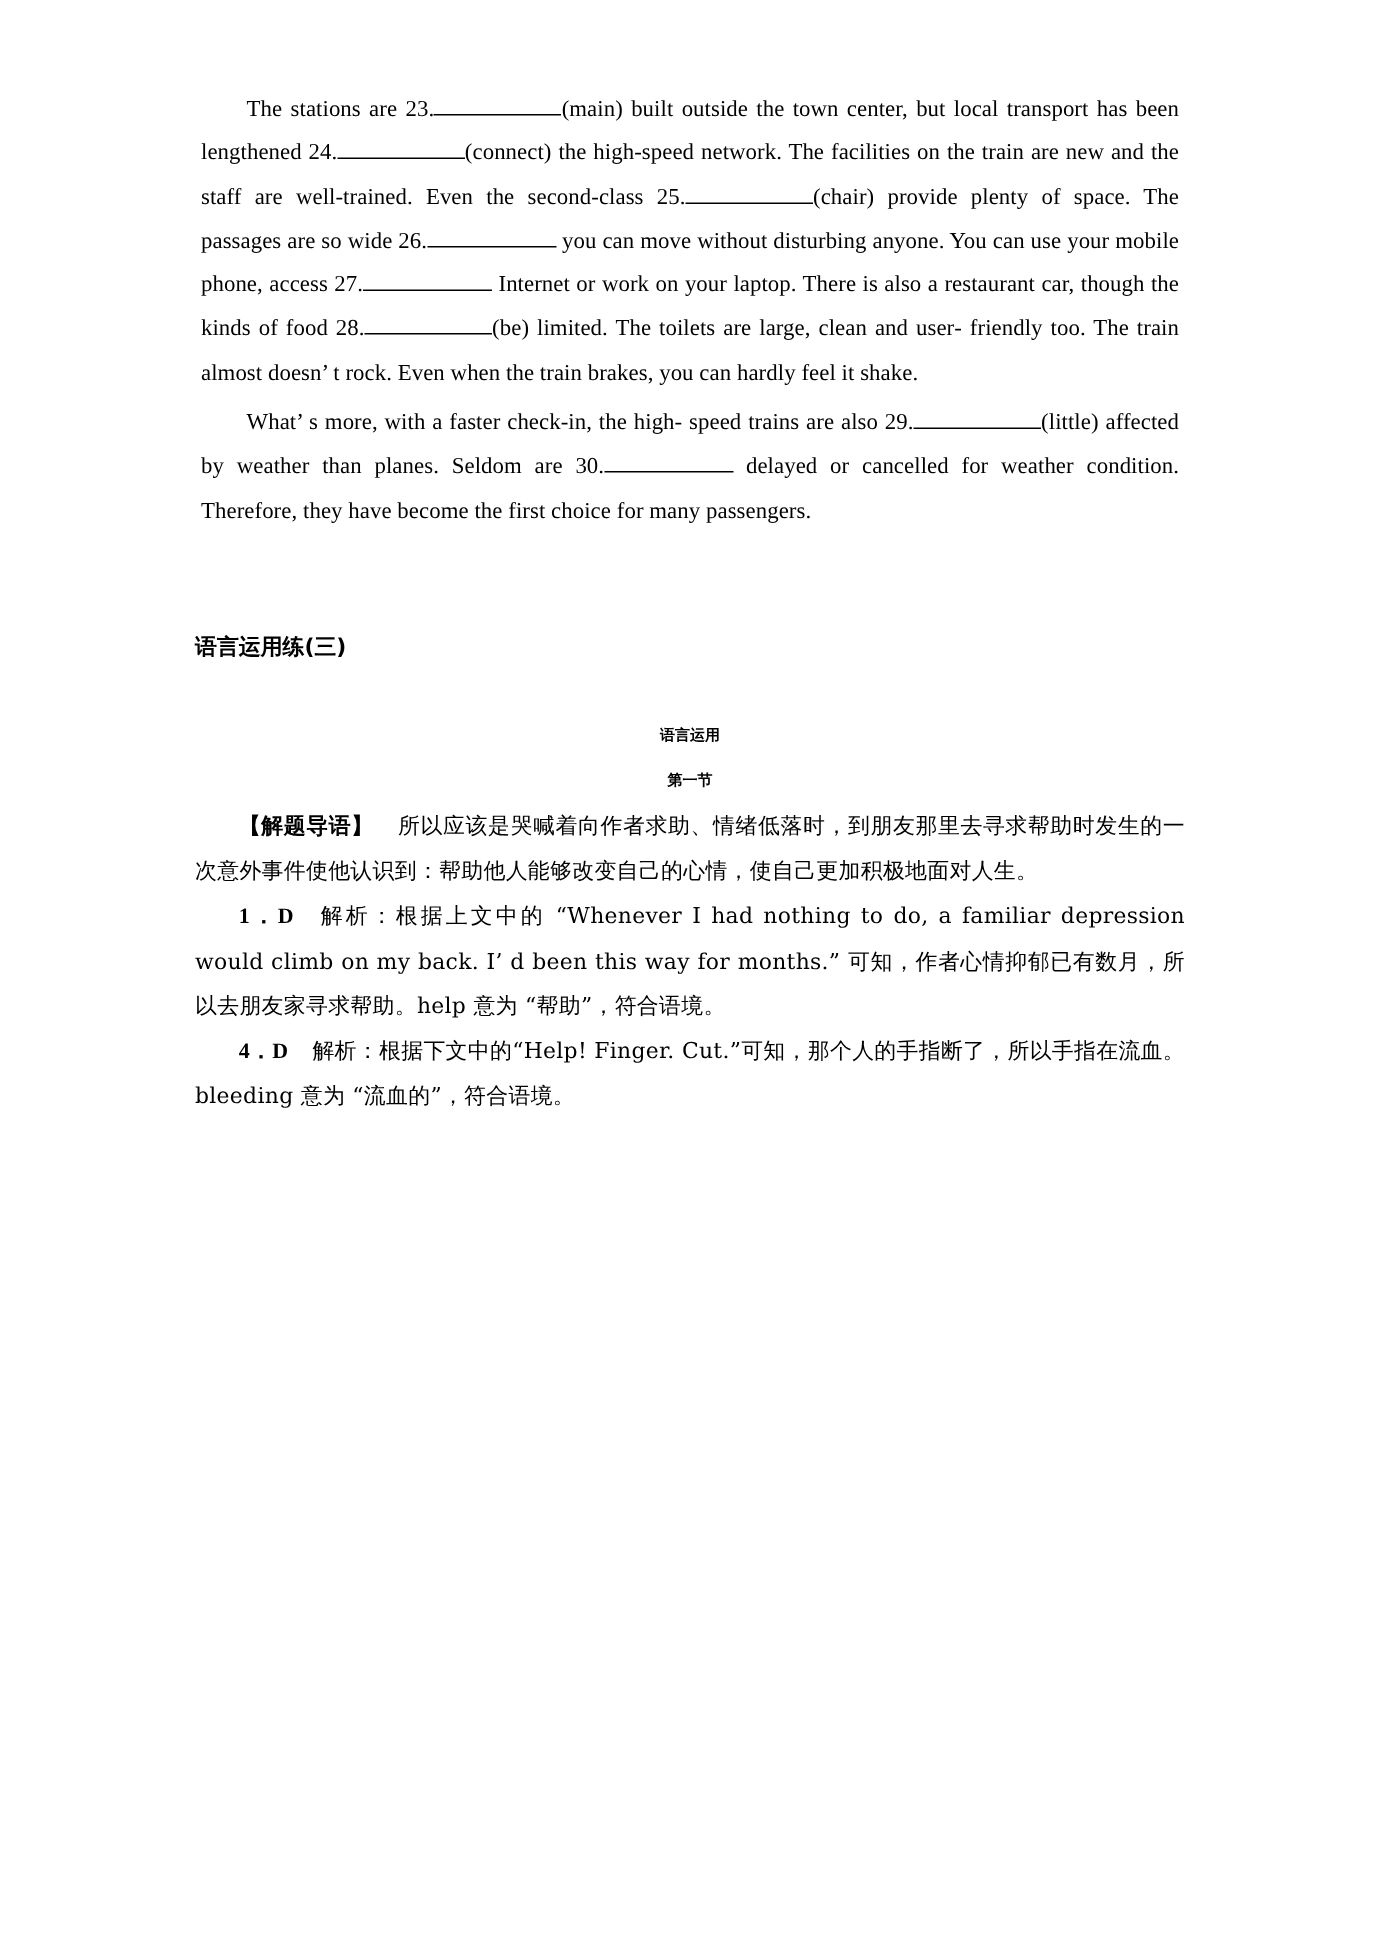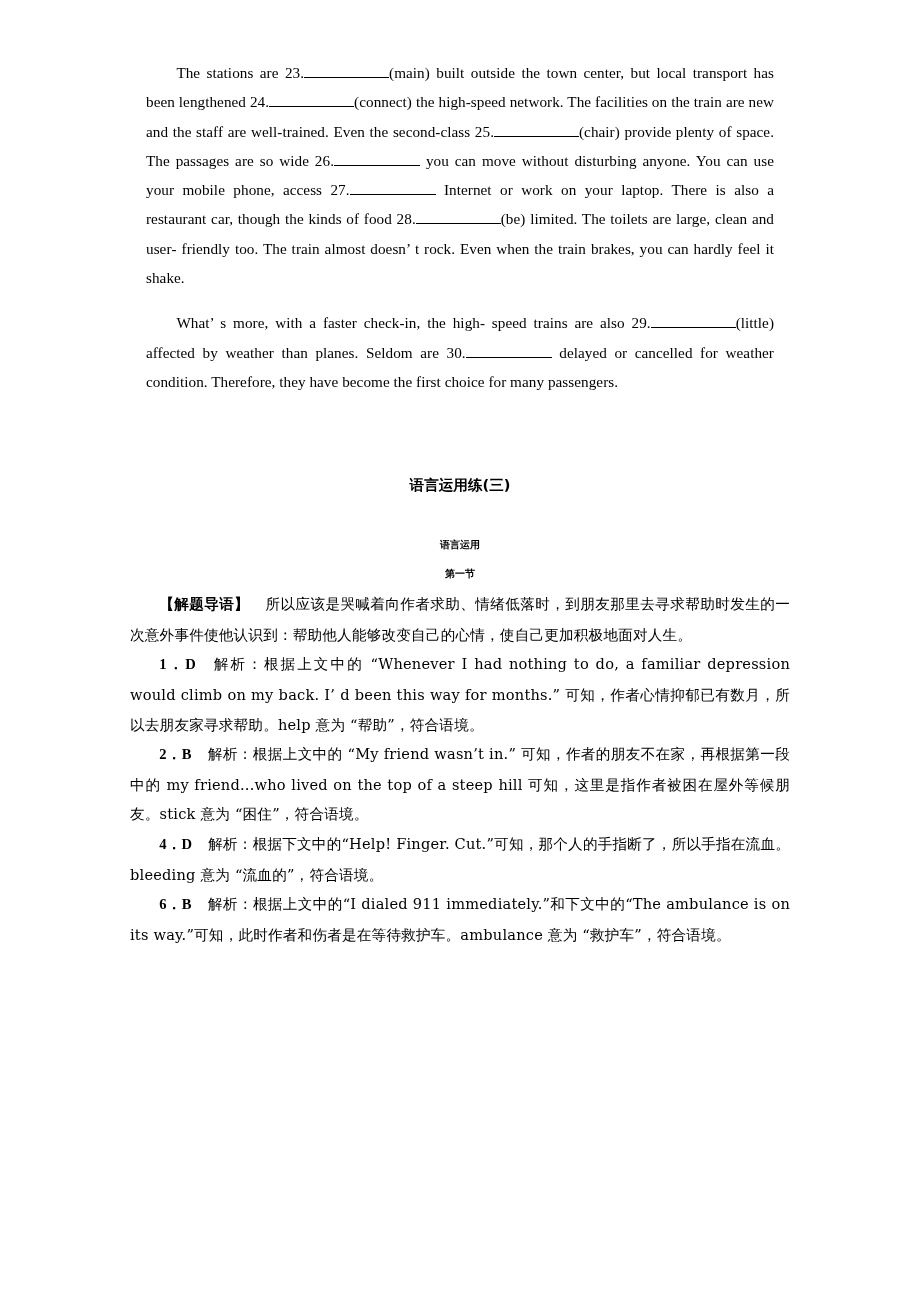--- a/index.html
+++ b/index.html
@@ -28,38 +28,38 @@
     width: 660px;
   }
 
   
   .passage {
     font-size: 15.2px;
     line-height: 29.3px;
     text-align: justify;
     text-justify: inter-word;
     text-indent: 2em;
-    margin: 16px;
+    margin: 4px;
     letter-spacing: 0.05px;
   }
   .passage.first { margin-top: 0; }
 
   .blank {
     display: inline-block;
     width: 85px;
     border-bottom: 1px solid #000;
     height: 0.95em;
     vertical-align: baseline;
     margin: 0 0 0 0;
   }
   .blank.wide { width: 86px; }
 
   
   .section-title {
-    text-align: center;
+    text-align: left;
     font-family: "DejaVu Sans", "Liberation Sans", sans-serif;
     font-size: 14.6px;
     font-weight: 600;
     line-height: 29.3px;
     margin: 0;
   }
 
   
   .cjk-head {
     font-family: "DejaVu Sans", "Liberation Sans", sans-serif;
@@ -112,23 +112,21 @@
 
     <div class="spacer-md"></div>
 
     <p class="cjk-head">语言运用</p>
     <p class="cjk-head">第一节</p>
 
     <p class="cjk-para"><span class="lead">【解题导语】</span><span class="gap"></span><span>所以应该是哭喊着向作者求助、情绪低落时，到朋友那里去寻求帮助时发生的一次意外事件使他认识到：帮助他人能够改变自己的心情，使自己更加积极地面对人生。</span></p>
 
     <p class="cjk-para"><span class="ans">1．</span><span class="ans">D</span><span class="gap"></span><span>解析：</span><span>根据上文中的 “Whenever I had nothing to do, a familiar depression would climb on my back. I’ d been this way for months.” 可知，作者心情抑郁已有数月，所以去朋友家寻求帮助。help 意为 “帮助”，符合语境。</span></p>
 
-    <p class="cjk-para"><span class="ans">2．</span><span class="ans">B</span><span class="gap"></span><span>解析：</span><span>根据上文中的 “My friend wasn’t in.” 可知，作者的朋友不在家，再根据第一段中的 my friend...who lived on the top of a steep hill 可知，这里是指作者被困在屋外等候朋友。stick 意为 “困住”，符合语境。</span></p>
 
 
     <p class="cjk-para"><span class="ans">4．</span><span class="ans">D</span><span class="gap"></span><span>解析：</span><span>根据下文中的“Help! Finger. Cut.”可知，那个人的手指断了，所以手指在流血。bleeding 意为 “流血的”，符合语境。</span></p>
 
 
-    <p class="cjk-para"><span class="ans">6．</span><span class="ans">B</span><span class="gap"></span><span>解析：</span><span>根据上文中的“I dialed 911 immediately.”和下文中的“The ambulance is on its way.”可知，此时作者和伤者是在等待救护车。ambulance 意为 “救护车”，符合语境。</span></p>
 
 
   </div>
 </div>
 
 </body></html>

